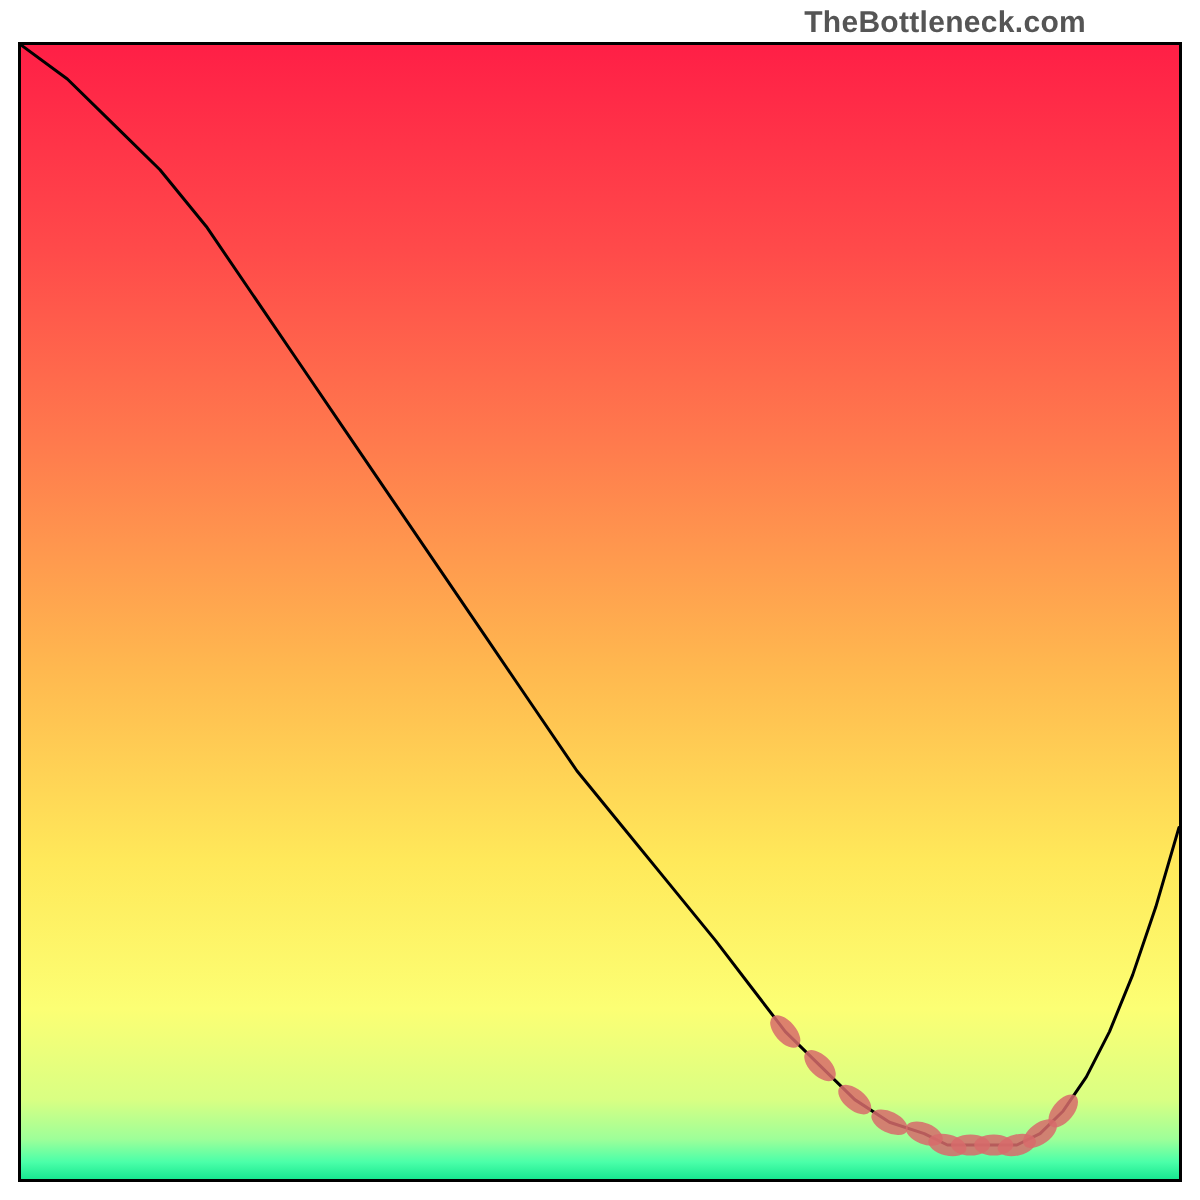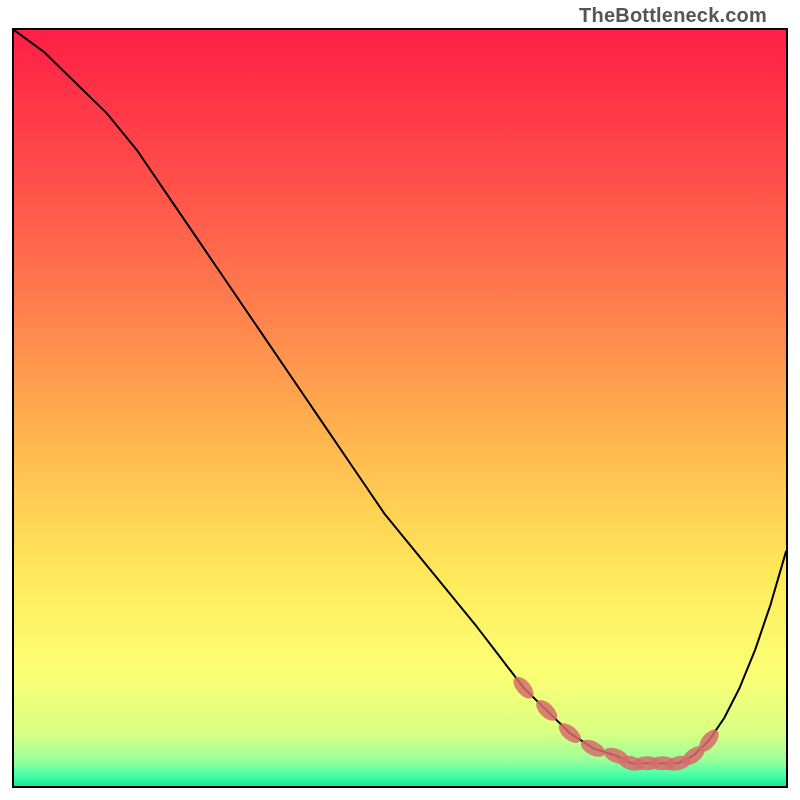--- a/index.html
+++ b/index.html
@@ -8,21 +8,20 @@
     width: 800px;
     height: 800px;
     overflow: hidden;
     background: #ffffff;
     font-family: Arial, Helvetica, sans-serif;
   }
   .container {
     position: relative;
     width: 740px;
     height: 800px;
-    padding-left: 43px;
   }
   .watermark {
     position: absolute;
     top: 4px;
     right: 16px;
     font-size: 20px;
     font-weight: 600;
     color: #555;
     letter-spacing: 0.2px;
     z-index: 10;

